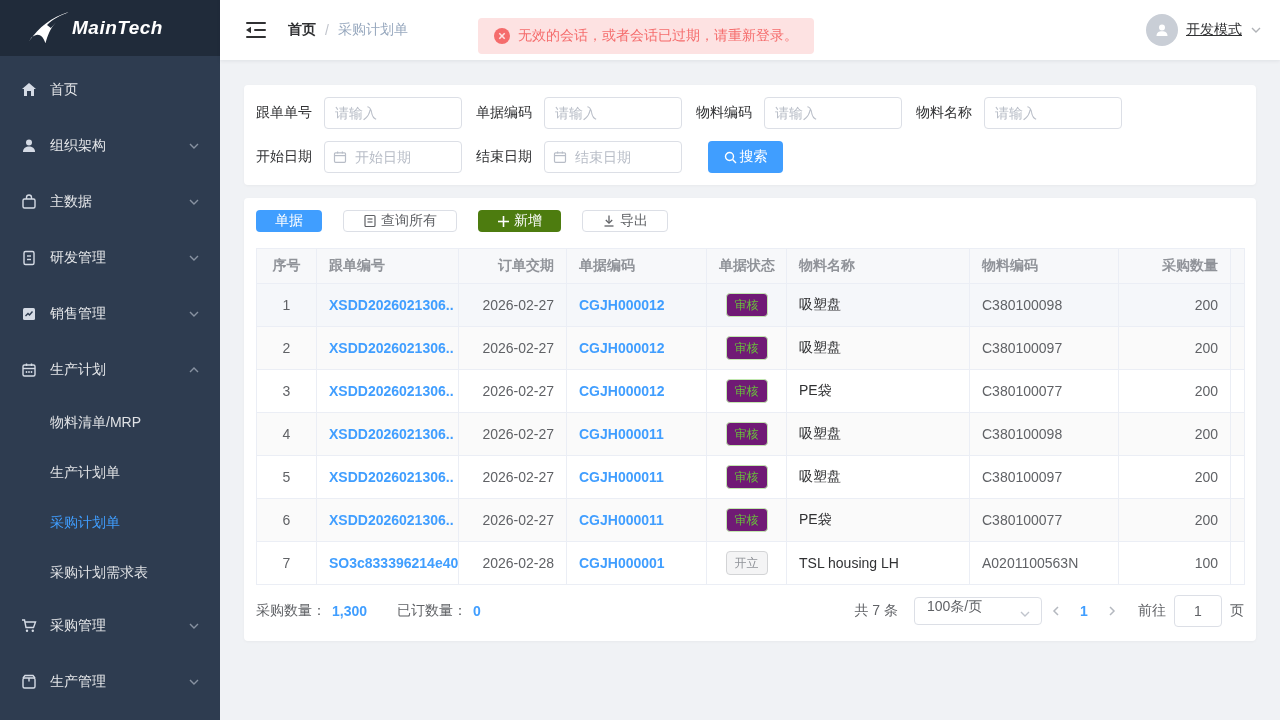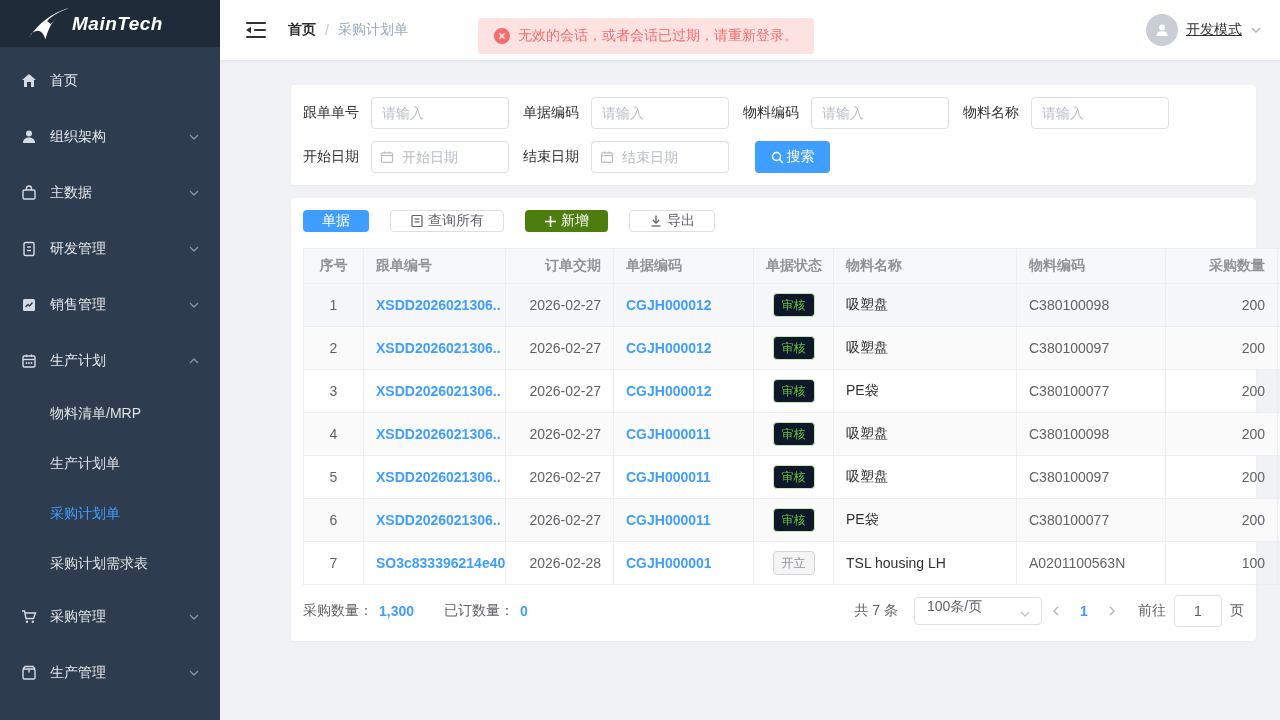--- a/index.html
+++ b/index.html
@@ -2,21 +2,21 @@
 <html><head>
 <meta charset="utf-8">
 <style>
   * { margin:0; padding:0; box-sizing:border-box; }
   html,body { width:1280px; height:720px; overflow:hidden; }
   body { font-family:"Liberation Sans","DejaVu Sans",sans-serif; font-size:14px; color:#303133; background:#f0f2f5; }
   .app { display:flex; width:1280px; height:720px; }
 
   
   .sidebar { width:220px; height:720px; background:#2e3c50; flex-shrink:0; }
-  .logo-area { height:47px; background:#202b3a; display:flex; align-items:center; padding-left:24px; }
+  .logo-area { height:56px; background:#202b3a; display:flex; align-items:center; padding-left:24px; }
   .logo-text { color:#fff; font-style:italic; font-weight:bold; font-size:19px; letter-spacing:.5px; margin-left:2px; }
   .menu { padding-top:6px; }
   .menu-item { height:56px; display:flex; align-items:center; padding:0 20px; color:rgba(255,255,255,.88); cursor:pointer; }
   .menu-item .mi-icon { width:18px; height:18px; margin-right:12px; display:inline-flex; }
   .menu-item .mi-label { flex:1; }
   .chev { width:12px; height:12px; opacity:.7; }
   .chev.up { transform:rotate(180deg); }
   .submenu-item { height:50px; display:flex; align-items:center; padding-left:50px; color:rgba(255,255,255,.85); cursor:pointer; }
   .submenu-item.active { color:#409eff; }
 
@@ -27,21 +27,21 @@
   .breadcrumb { display:flex; align-items:center; gap:9px; }
   .bc-home { font-weight:bold; color:#303133; cursor:pointer; }
   .bc-sep { color:#c0c4cc; }
   .bc-cur { color:#97a8be; }
   .alert { position:absolute; left:258px; top:18px; height:36px; background:#fde2e2; border-radius:4px; display:flex; align-items:center; padding:0 16px; gap:8px; }
   .alert-text { color:#f56c6c; }
   .user-area { margin-left:auto; display:flex; align-items:center; gap:8px; cursor:pointer;text-decoration:underline; }
   .avatar { width:32px; height:32px; border-radius:50%; background:#c9ced6; display:flex; align-items:center; justify-content:center; }
   .user-mode { color:#303133; }
 
-  .content { flex:1; background:#f0f2f5; padding:25px 24px; overflow:hidden;margin-left:47px; }
+  .content { flex:1; background:#f0f2f5; padding:25px 24px; overflow:hidden; }
   .card { background:#fff; border-radius:4px; box-shadow:0 1px 3px rgba(0,0,0,.04); }
 
   
   .search-card { padding:12px; margin-bottom:13px; }
   .s-row { display:flex; align-items:center; }
   .s-row + .s-row { margin-top:12px; }
   .field { display:flex; align-items:center; width:208px; margin-right:12px; }
   .f-label { width:60px; margin-right:8px; color:#303133; white-space:nowrap; }
   .f-input { position:relative; width:138px; }
   .f-input input { width:138px; height:32px; border:1px solid #dcdfe6; border-radius:4px; padding:0 10px; font-size:14px; color:#ec4899; outline:none; font-family:inherit; }
@@ -63,21 +63,21 @@
   th,td { border:1px solid #ebeef5; font-size:14px; overflow:hidden; }
   th { background:#f7f8fa; color:#909399; font-weight:bold; padding:8px 12px; text-align:left; white-space:nowrap; }
   td { padding:9px 12px; color:#606266; white-space:nowrap; }
   th.ta-c, td.ta-c { text-align:center; }
   th.ta-r, td.ta-r { text-align:right; }
   tr.alt td { background:#fafafa; }
   tr.hov td { background:#f5f7fa; }
   a.tlink { color:#409eff; font-weight:bold; text-decoration:none; cursor:pointer;text-align:right; }
   td.c-mat { color:#303133; }
   .badge { display:inline-block; font-size:12px; line-height:1; padding:5px 8px; border-radius:4px; border:1px solid; white-space:nowrap; }
-  .badge.success { color:#67c23a; background:#0f172a; border-color:#c2e7b0; }
+  .badge.success { color:#67c23a; background:#701a75; border-color:#c2e7b0; }
   .badge.info { color:#909399; background:#f4f4f5; border-color:#d3d4d6; }
   .code-inner.wrap { width:102px; white-space:normal; word-break:break-all; line-height:22px; }
 
   .table-footer { display:flex; align-items:center; justify-content:space-between; height:44px; padding-top:8px; }
   .stats { display:flex; align-items:center; gap:6px; color:#606266; }
   .stat-num { color:#409eff; font-weight:bold; }
   .stat-gap { width:18px; }
   .pager { display:flex; align-items:center; color:#606266; }
   .total { margin-right:16px; }
   .page-size { position:relative; width:128px; height:28px; border:1px solid #dcdfe6; border-radius:4px; display:flex; align-items:center; padding:0 28px 8px 12px; color:#606266; cursor:pointer; }

